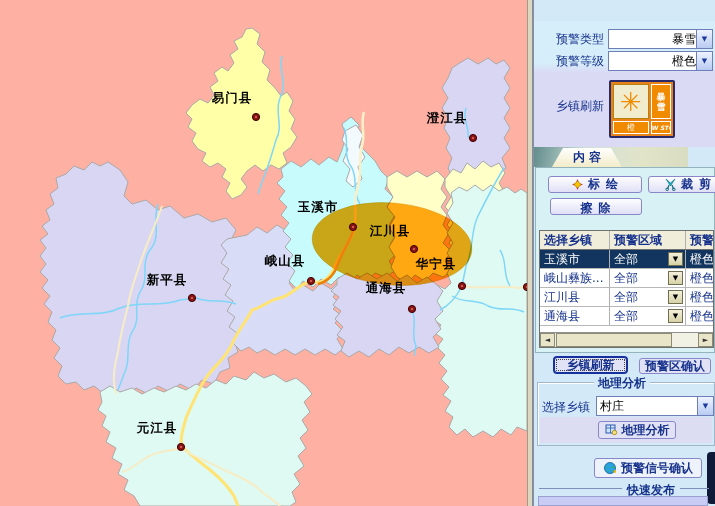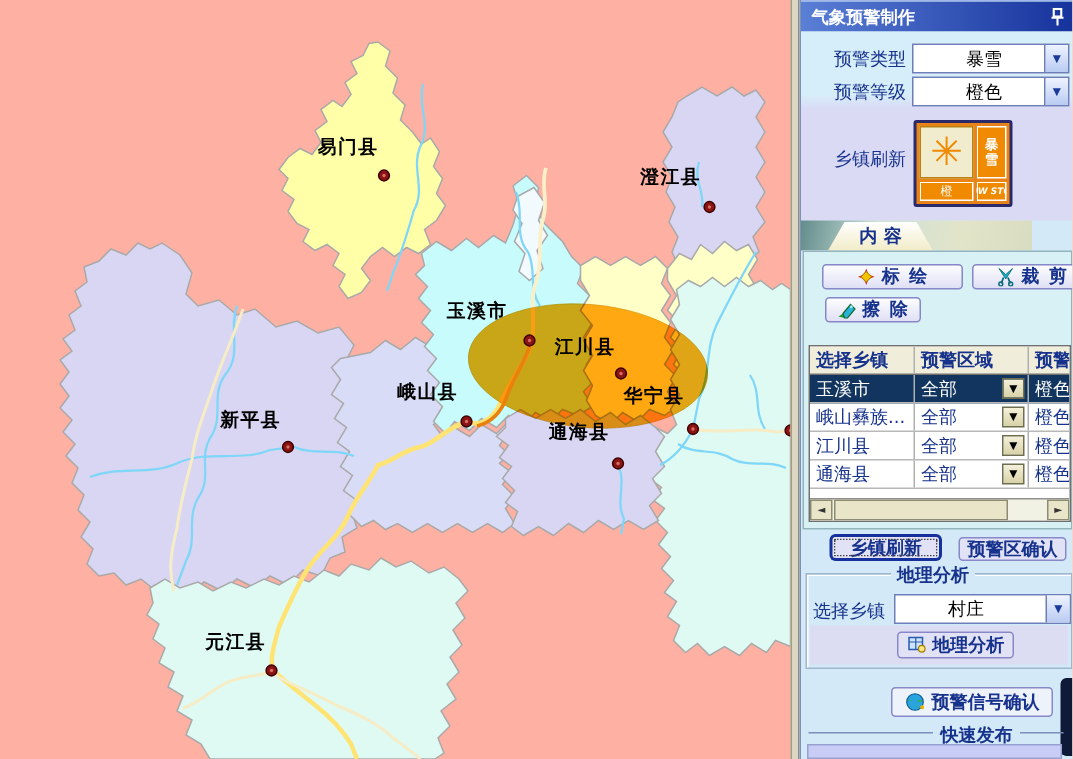--- a/index.html
+++ b/index.html
@@ -12,24 +12,24 @@
   svg text.clabel{font-family:"DejaVu Sans","Liberation Sans",sans-serif;font-size:12.5px;font-weight:600;fill:#000;letter-spacing:1px;}
   
   .panel{position:absolute;left:533px;top:0;width:182px;height:506px;background:#D3E9F7;
          border-left:1px solid #8090B0;box-sizing:border-box;overflow:hidden;font-size:12px;color:#16328C;}
   .titlebar{position:absolute;left:0;top:0;width:182px;height:21px;
             background:linear-gradient(to right,#5A7FD6,#16329C);color:#fff;font-weight:bold;
             font-size:11.5px;line-height:21px;padding-left:7px;box-sizing:border-box;
             border-top:1px solid #9FB8E8;}
   .pin{position:absolute;right:6px;top:4px;width:10px;height:13px;}
   .formarea{position:absolute;left:0;top:21px;width:182px;height:126px;
-            background:linear-gradient(#D6EDFA 0px,#D6EDFA 42px,#DADAF4 52px,#DADAF4 100%);}
+            background:linear-gradient(#D6EDFA 0px,#D6EDFA 42px,#DADAF4 52px,#DADAF4 100%);text-align:right;}
   .flabel{position:absolute;color:#16328C;font-size:12px;}
   .combo{position:absolute;height:20px;background:#fff;border:1px solid #6E7EB8;box-sizing:border-box;
-         display:flex;align-items:center;padding-left:32px;}
+         display:flex;align-items:center;}
   .combo .val{flex:1;color:#000;font-size:12px;padding-left:3px;line-height:14px;overflow:hidden;white-space:nowrap;}
   .combo .drop{width:15px;height:100%;background:linear-gradient(#EEF3FF,#B9CBF2);
                border-left:1px solid #6E7EB8;display:flex;align-items:center;justify-content:center;
                color:#1A3A9C;font-size:7px;}
   
   .wicon{position:absolute;left:75px;top:80px;width:66px;height:58px;background:#E8831A;
          border:2px solid #2A2A6A;border-radius:2px;box-sizing:border-box;padding:2px;
          display:grid;grid-template-columns:36px 1fr;grid-template-rows:1fr 13px;gap:2px;}
   .wicon .snow{background:#F2ECCF;border:1px solid #B88010;display:flex;align-items:center;justify-content:center;
                color:#F08A00;font-size:26px;font-weight:bold;line-height:1;}
@@ -165,28 +165,20 @@
           <text x="386" y="292" text-anchor="middle" class="clabel">通海县</text>
           <text x="167" y="284" text-anchor="middle" class="clabel">新平县</text>
           <text x="157" y="432" text-anchor="middle" class="clabel">元江县</text>
         </g>
     </svg>
   </div>
   <div class="splitter"></div>
 
   <div class="panel">
 
-    <div class="titlebar">
-      <span>气象预警制作</span>
-      <svg class="pin" viewBox="0 0 10 13">
-        <rect x="2.5" y="1" width="5" height="5" fill="none" stroke="#fff" stroke-width="1.4"></rect>
-        <line x1="1" y1="6.8" x2="9" y2="6.8" stroke="#fff" stroke-width="1.4"></line>
-        <line x1="5" y1="7" x2="5" y2="12" stroke="#fff" stroke-width="1.4"></line>
-      </svg>
-    </div>
 
     <div class="formarea">
       <span class="flabel" style="left:22px;top:10px;">预警类型</span>
       <div class="combo" style="left:74px;top:8px;width:105px;">
         <span class="val">暴雪</span>
         <span class="drop">▼</span>
       </div>
       <span class="flabel" style="left:22px;top:32px;">预警等级</span>
       <div class="combo" style="left:74px;top:30px;width:105px;">
         <span class="val">橙色</span>
@@ -222,21 +214,21 @@
       <div class="tbtn" style="left:112px;top:8px;width:80px;">
         <svg width="13" height="13" viewBox="0 0 13 13">
           <polygon points="2,1 6.5,8 11,1 6.5,5" fill="#18B4C8" stroke="#0A6A78" stroke-width="0.6"></polygon>
           <line x1="5" y1="7" x2="3.5" y2="11" stroke="#0A6A78" stroke-width="1.2"></line>
           <line x1="8" y1="7" x2="9.5" y2="11" stroke="#0A6A78" stroke-width="1.2"></line>
           <circle cx="3.2" cy="11.3" r="1.3" fill="none" stroke="#0A6A78" stroke-width="1"></circle>
           <circle cx="9.8" cy="11.3" r="1.3" fill="none" stroke="#0A6A78" stroke-width="1"></circle>
         </svg>
         <span>裁 剪</span>
       </div>
-      <div class="tbtn" style="left:14px;top:30px;width:64px;">
+      <div class="tbtn" style="left:14px;top:30px;width:92px;flex-direction:column;">
         <svg width="13" height="13" viewBox="0 0 13 13">
           <polygon points="1,11 5,12 4,9" fill="#1F9A30"></polygon>
           <polygon points="4,9 9,3 12,6 7,12 5,12" fill="#28B4D8" stroke="#106A30" stroke-width="0.8"></polygon>
           <circle cx="9.5" cy="4.5" r="1" fill="#9FE8FF"></circle>
         </svg>
         <span>擦  除</span>
       </div>
 
       <div class="ttable">
         <div class="trow hdr">

